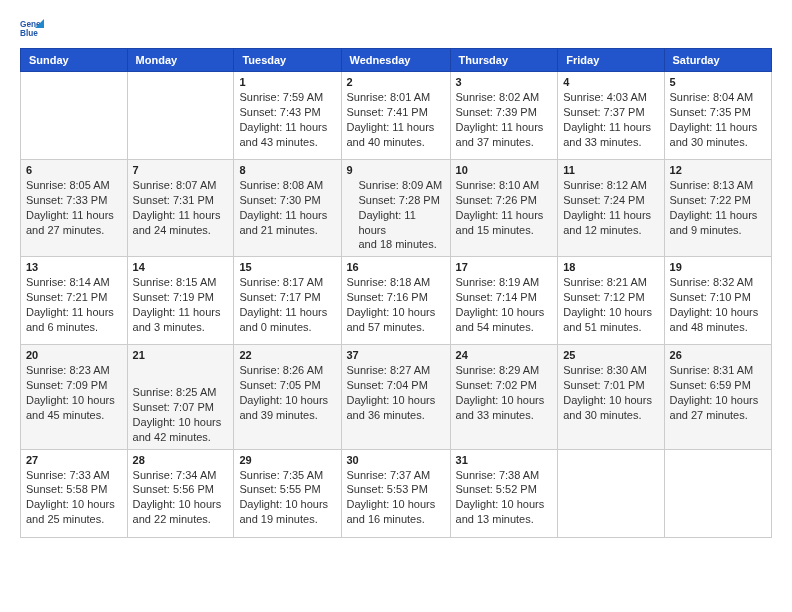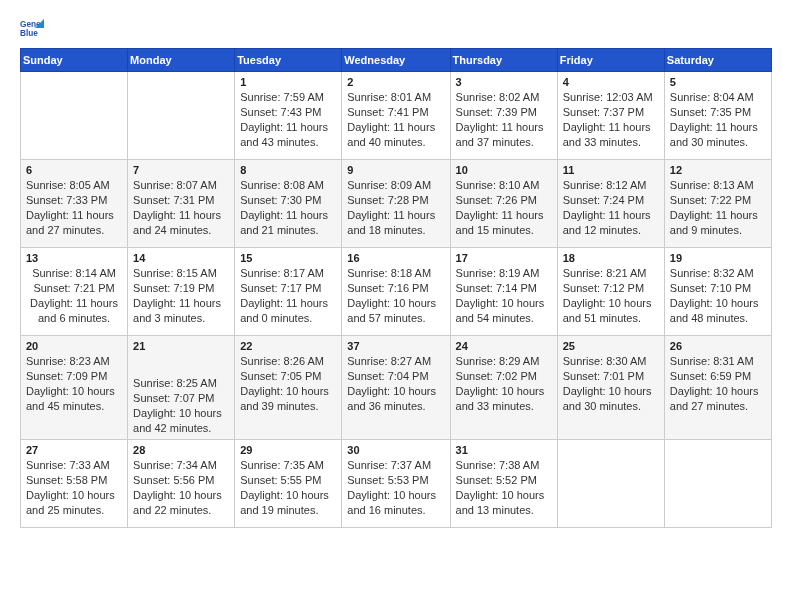--- a/index.html
+++ b/index.html
@@ -45,21 +45,21 @@
     }
     .calendar {
       width: 100%;
       border-collapse: collapse;
       font-size: 10px;
     }
     .calendar th {
       background: #2255cc;
       color: #fff;
       text-align: left;
-      padding: 5px 2px;
+      padding: 5px 8px;
       font-size: 11px;
       font-weight: bold;
       border: 1px solid #1a44aa;
     }
     .calendar td {
       vertical-align: top;
       border: 1px solid #ccc;
       padding: 4px 5px;
       width: 113px;
       height: 88px;
@@ -138,21 +138,21 @@
           </td>
           <td>
             <span class="day-num">3</span>
             <div class="day-info" style="white-space: pre-line;">Sunrise: 8:02 AM
 Sunset: 7:39 PM
 Daylight: 11 hours
 and 37 minutes.</div>
           </td>
           <td>
             <span class="day-num">4</span>
-            <div class="day-info" style="white-space: pre-line;">Sunrise: 12:03 AM
+            <div class="day-info" style="white-space: pre-line;">Sunrise: 4:03 AM
 Sunset: 7:37 PM
 Daylight: 11 hours
 and 33 minutes.</div>
           </td>
           <td>
             <span class="day-num">5</span>
             <div class="day-info" style="white-space: pre-line;">Sunrise: 8:04 AM
 Sunset: 7:35 PM
 Daylight: 11 hours
 and 30 minutes.</div>
@@ -175,21 +175,21 @@
           </td>
           <td>
             <span class="day-num">8</span>
             <div class="day-info" style="white-space: pre-line;">Sunrise: 8:08 AM
 Sunset: 7:30 PM
 Daylight: 11 hours
 and 21 minutes.</div>
           </td>
           <td>
             <span class="day-num">9</span>
-            <div class="day-info" style="white-space: pre-line;">Sunrise: 8:09 AM
+            <div class="day-info" style="white-space: pre-line; margin-left: 12px;">Sunrise: 8:09 AM
 Sunset: 7:28 PM
 Daylight: 11 hours
 and 18 minutes.</div>
           </td>
           <td>
             <span class="day-num">10</span>
             <div class="day-info" style="white-space: pre-line;">Sunrise: 8:10 AM
 Sunset: 7:26 PM
 Daylight: 11 hours
 and 15 minutes.</div>
@@ -205,21 +205,21 @@
             <span class="day-num">12</span>
             <div class="day-info" style="white-space: pre-line;">Sunrise: 8:13 AM
 Sunset: 7:22 PM
 Daylight: 11 hours
 and 9 minutes.</div>
           </td>
         </tr>
         <tr>
           <td>
             <span class="day-num">13</span>
-            <div class="day-info" style="white-space: pre-line; text-align: center;">Sunrise: 8:14 AM
+            <div class="day-info" style="white-space: pre-line;">Sunrise: 8:14 AM
 Sunset: 7:21 PM
 Daylight: 11 hours
 and 6 minutes.</div>
           </td>
           <td>
             <span class="day-num">14</span>
             <div class="day-info" style="white-space: pre-line;">Sunrise: 8:15 AM
 Sunset: 7:19 PM
 Daylight: 11 hours
 and 3 minutes.</div>

